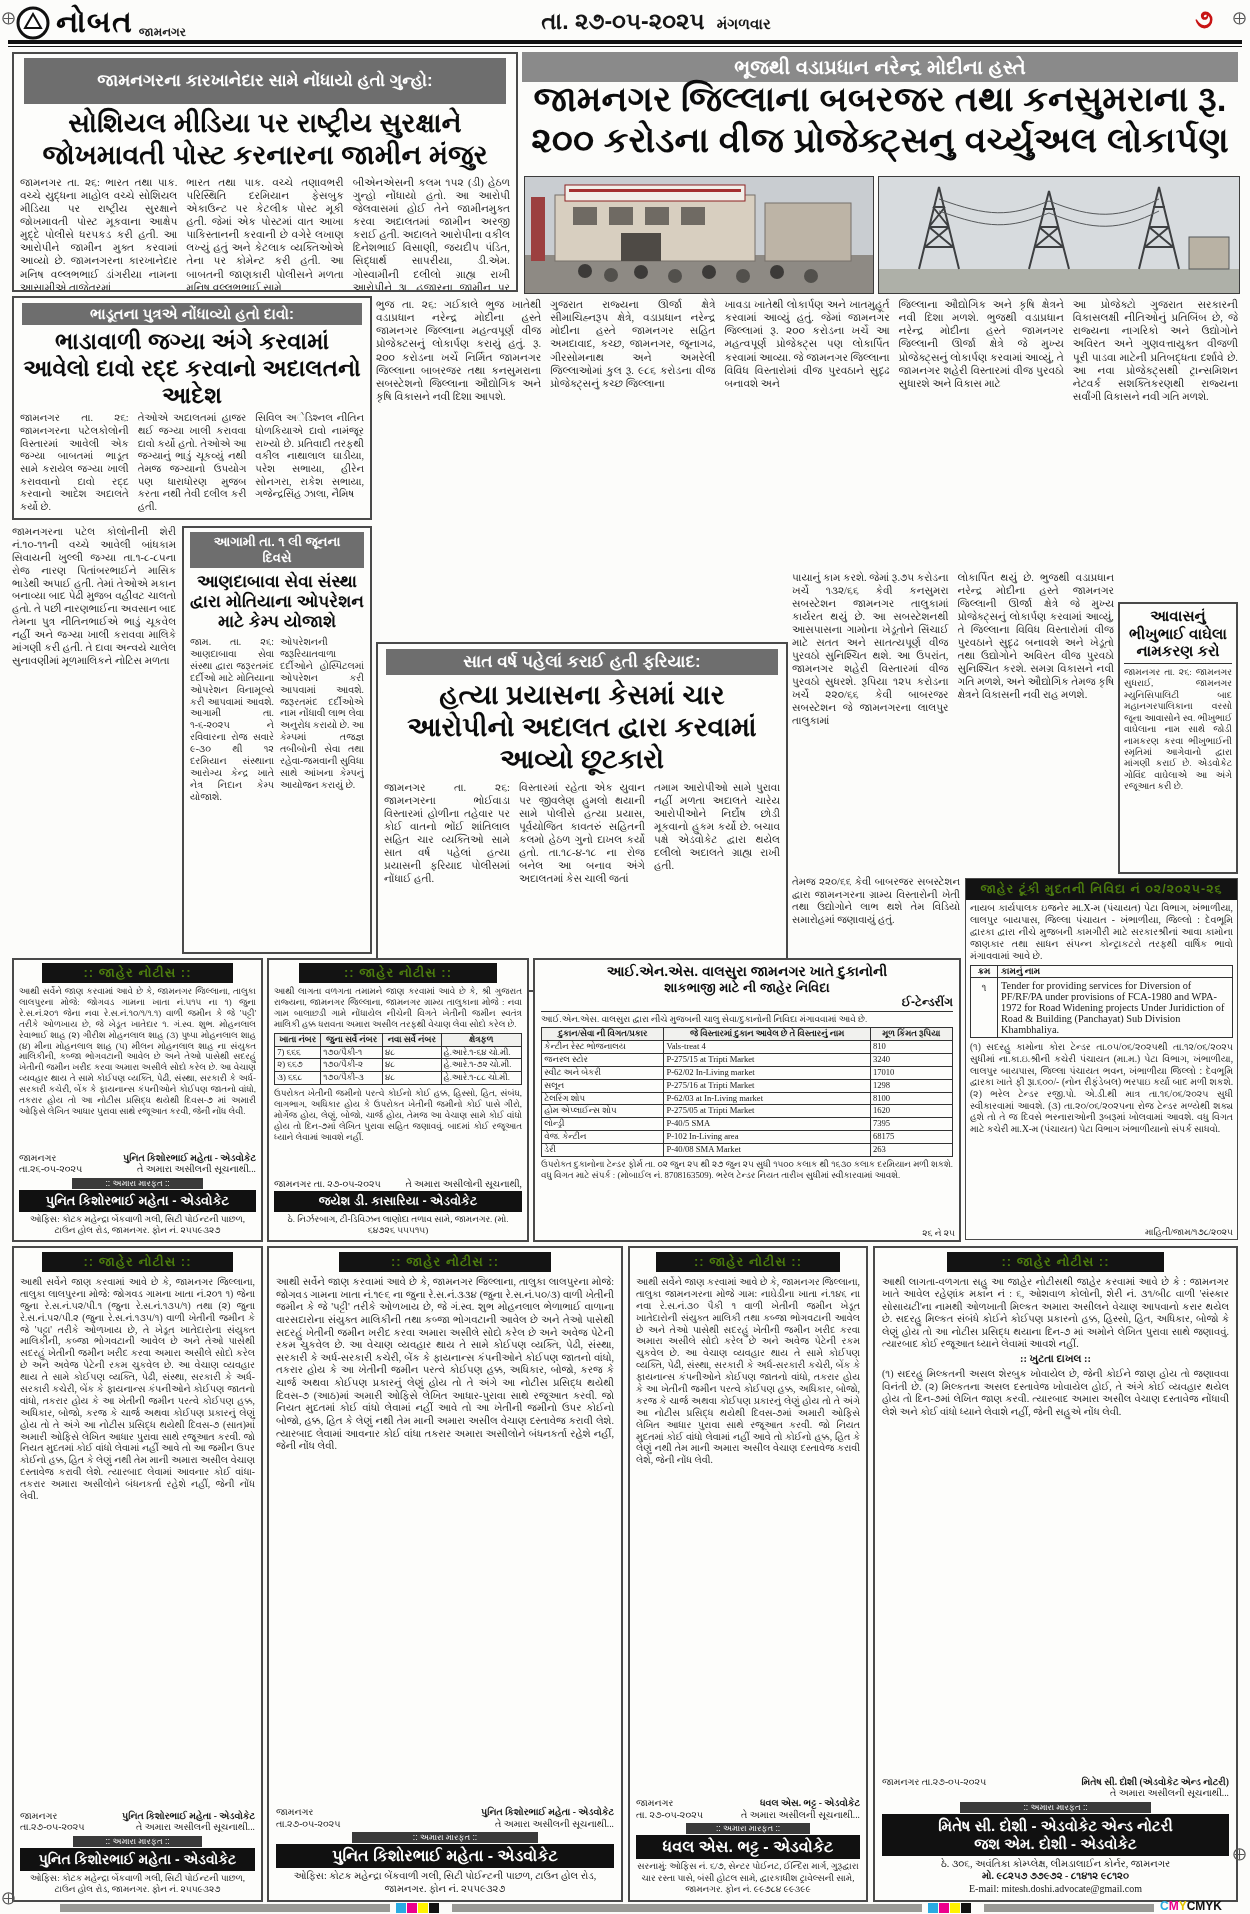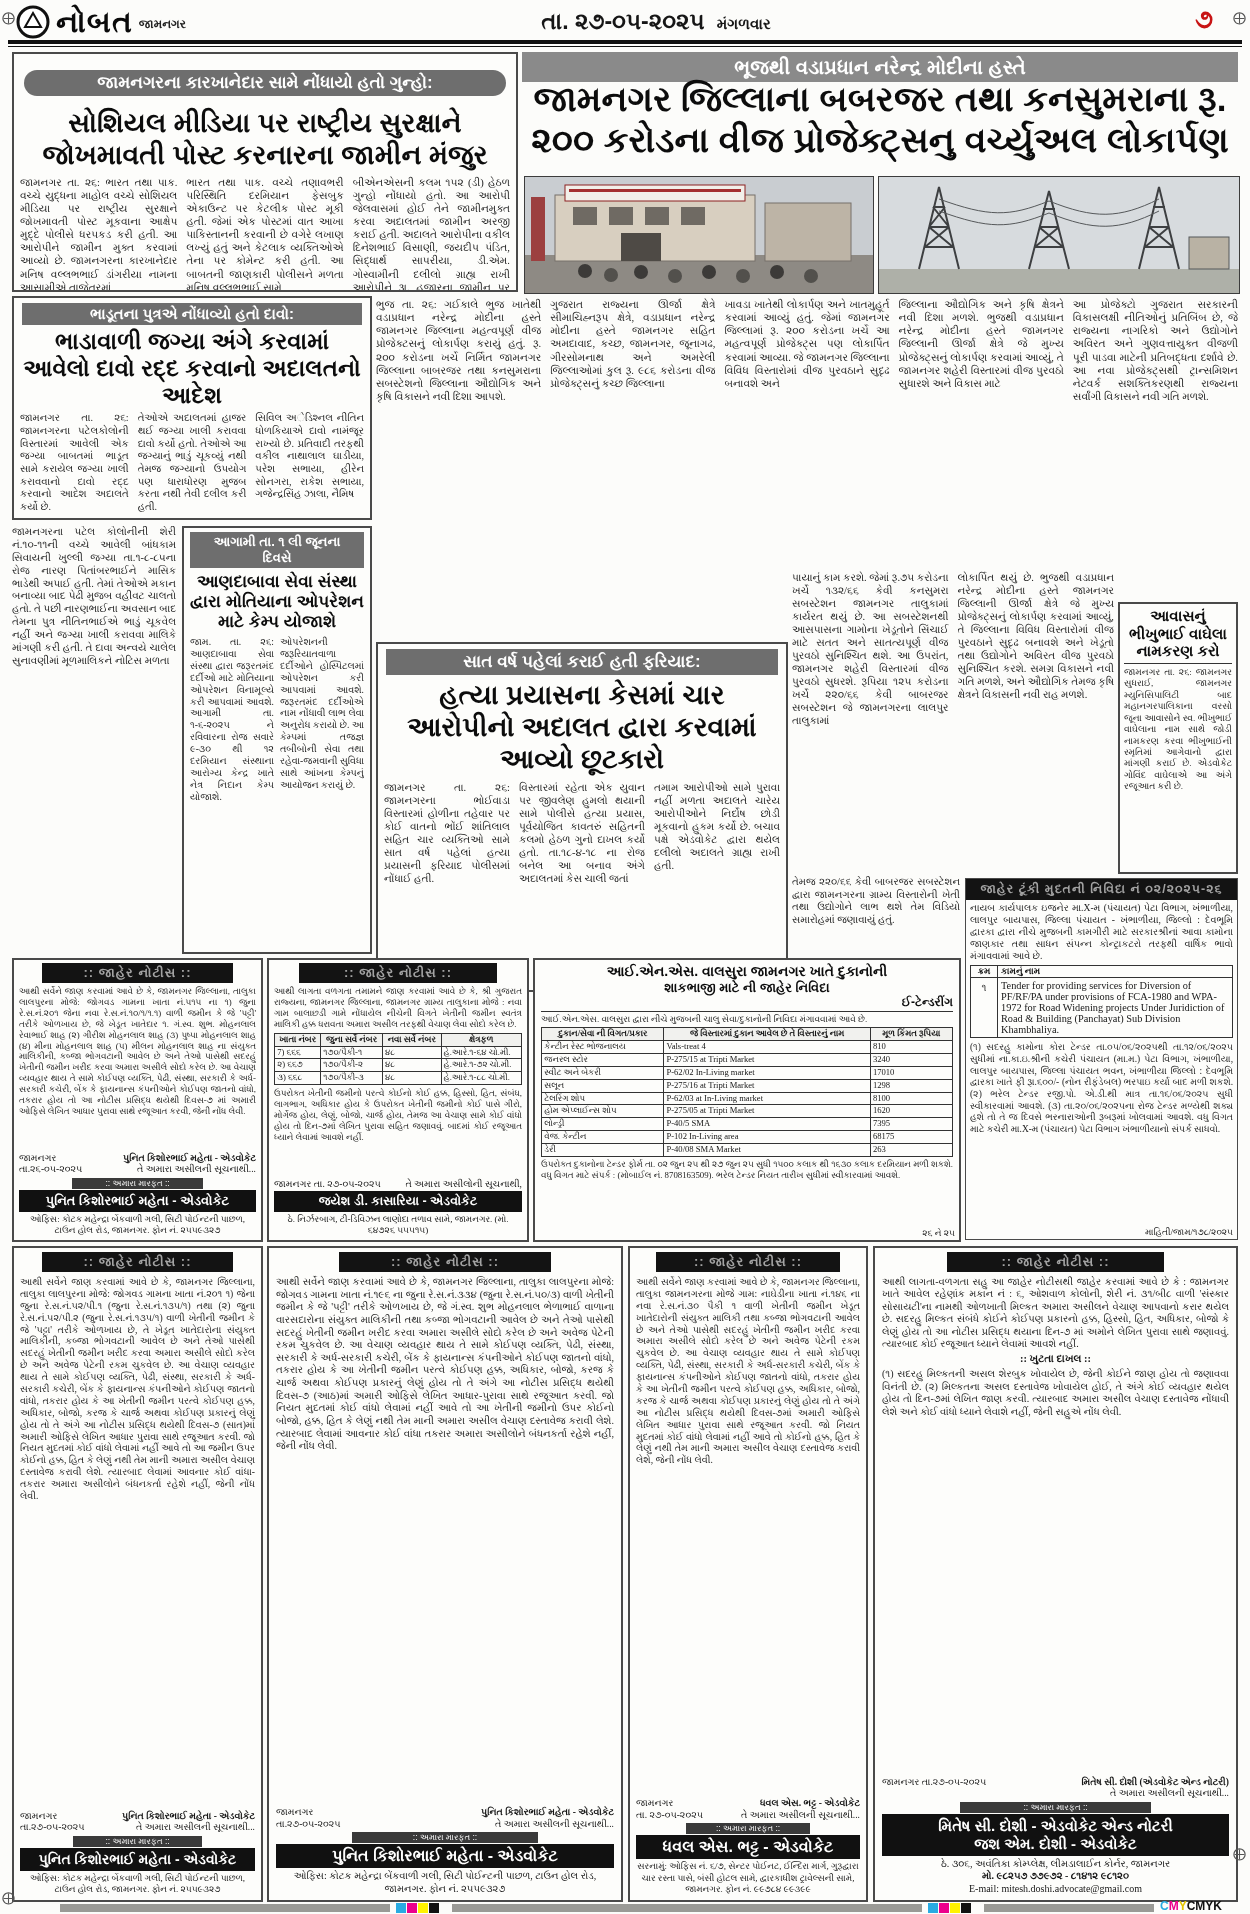--- a/index.html
+++ b/index.html
@@ -8,21 +8,21 @@
   .abs{position:absolute;}
   .box{position:absolute;border:2px solid #4a4a4a;background:#fdfdfb;overflow:hidden;box-sizing:border-box;}
   .innerpad{padding:4px 6px;}
   .band{background:#787878;color:#fff;font-weight:bold;text-align:center;
         font-family:"Liberation Sans","DejaVu Sans",sans-serif;}
   .headline{font-family:"Liberation Sans","DejaVu Sans",sans-serif;font-weight:bold;
         text-align:center;color:#0c0c0c;line-height:1.18;}
   .bodytext{text-align:justify;line-height:1.24;color:#1c1c1c;}
   .cols{display:flex;gap:9px;}
   .cols>div{flex:1;overflow:hidden;}
-  .nhead{background:#131313;color:#a3a3a3;font-weight:bold;text-align:center;
+  .nhead{background:#131313;color:#4d7c0f;font-weight:bold;text-align:center;
         font-family:"Liberation Sans","DejaVu Sans",sans-serif;letter-spacing:1px;}
   .notice{display:flex;flex-direction:column;}
   .nbody{flex:1;overflow:hidden;}
   .sigrow{display:flex;justify-content:space-between;font-size:9.5px;line-height:1.2;margin-top:2px;}
   .marfat{background:#3a3a3a;color:#fff;font-size:8.5px;text-align:center;width:55%;
         margin:2px auto 1px auto;font-family:"Liberation Sans",sans-serif;}
   .sigband{background:#111;color:#fff;font-weight:bold;text-align:center;
         font-family:"Liberation Sans","DejaVu Sans",sans-serif;padding:3px 2px;}
   .sigaddr{font-size:9px;text-align:center;line-height:1.25;margin-top:2px;}
   table.grid{border-collapse:collapse;width:100%;}
@@ -34,41 +34,41 @@
   .refline{text-align:right;font-size:9px;padding:1px 4px;}
 </style>
 </head>
 <body>
 
 <div id="page">
 
   <span class="reg" style="left:2px;top:10px;">⨁</span>
   <span class="reg" style="left:1233px;top:10px;">⨁</span>
 
-  <div class="abs" style="left:16px;top:5px;display:flex;align-items:flex-start;gap:6px;">
+  <div class="abs" style="left:16px;top:5px;display:flex;align-items:flex-end;gap:6px;">
     <svg width="34" height="34" viewBox="0 0 34 34">
       <circle cx="17" cy="17" r="15" fill="#fff" stroke="#111" stroke-width="3"></circle>
       <path d="M9 22 L17 8 L25 22 Z" fill="none" stroke="#111" stroke-width="2"></path>
     </svg>
     <span style="font-family:'Liberation Sans',sans-serif;font-weight:bold;font-size:30px;color:#0a0a0a;letter-spacing:1px;">નોબત</span>
     <span style="font-size:12px;font-weight:bold;color:#222;margin-top:12px;">જામનગર</span>
   </div>
 
   <div class="abs" style="left:0;top:8px;width:1248px;text-align:center;padding-left:32px;">
     <span style="font-family:'Liberation Sans',sans-serif;font-weight:bold;font-size:23px;">તા. ૨૭-૦૫-૨૦૨૫</span>
     <span style="font-family:'Liberation Sans',sans-serif;font-weight:bold;font-size:15px;margin-left:8px;">મંગળવાર</span>
   </div>
 
   <div class="abs" style="left:1195px;top:4px;font-family:'Liberation Sans',sans-serif;font-weight:bold;font-size:26px;color:#c81414;">૭</div>
 
   <div class="rule" style="top:40px;"></div>
 
   <div class="box" style="left:12px;top:52px;width:506px;height:240px;">
     <div class="innerpad">
-      <div class="band" style="font-size:17px;padding:3px 0;margin:12px 4px;background:#6e6e6e;border-radius:13px;">જામનગરના કારખાનેદાર સામે નોંધાયો હતો ગુન્હો:</div>
+      <div class="band" style="font-size:17px;padding:13px 0;margin:0 4px;background:#6e6e6e;">જામનગરના કારખાનેદાર સામે નોંધાયો હતો ગુન્હો:</div>
       <div class="headline" style="font-size:27px;margin:4px 2px;">સોશિયલ મીડિયા પર રાષ્ટ્રીય સુરક્ષાને જોખમાવતી પોસ્ટ કરનારના જામીન મંજુર</div>
       <div class="cols" style="height:118px;">
         <div class="bodytext" style="font-size:10.6px;">જામનગર તા. ૨૬: ભારત તથા પાક. વચ્ચે યુદ્ધના માહોલ વચ્ચે સોશિયલ મીડિયા પર રાષ્ટ્રીય સુરક્ષાને જોખમાવતી પોસ્ટ મૂકવાના આક્ષેપ મુદ્દે પોલીસે ધરપકડ કરી હતી. આ આરોપીને જામીન મુક્ત કરવામાં આવ્યો છે. જામનગરના કારખાનેદાર મનિષ વલ્લભભાઈ ડાંગરીયા નામના આસામીએ તાજેતરમાં</div>
         <div class="bodytext" style="font-size:10.6px;">ભારત તથા પાક. વચ્ચે તણાવભરી પરિસ્થિતિ દરમિયાન ફેસબુક એકાઉન્ટ પર કેટલીક પોસ્ટ મૂકી હતી. જેમાં એક પોસ્ટમાં વાત આખા પાકિસ્તાનની કરવાની છે વગેરે લખાણ લખ્યું હતું અને કેટલાક વ્યક્તિઓએ તેના પર કોમેન્ટ કરી હતી. આ બાબતની જાણકારી પોલીસને મળતા મનિષ વલ્લભભાઈ સામે</div>
         <div class="bodytext" style="font-size:10.6px;">બીએનએસની કલમ ૧૫૨ (ડી) હેઠળ ગુન્હો નોંધાયો હતો. આ આરોપી જેલવાસમાં હોઈ તેને જામીનમુક્ત કરવા અદાલતમાં જામીન અરજી કરાઈ હતી. અદાલતે આરોપીના વકીલ દિનેશભાઈ વિસાણી, જયદીપ પંડિત, સિદ્ધાર્થ સાપરીયા, ડી.એમ. ગોસ્વામીની દલીલો ગ્રાહ્ય રાખી આરોપીને રૂા. હજારના જામીન પર મુક્ત કરવાનો હુકમ કર્યો છે.</div>
       </div>
     </div>
   </div>
 
   <div class="abs band" style="left:522px;top:52px;width:716px;height:30px;font-size:20px;line-height:30px;background:#8a8a8a;">ભૂજથી વડાપ્રધાન નરેન્દ્ર મોદીના હસ્તે</div>

